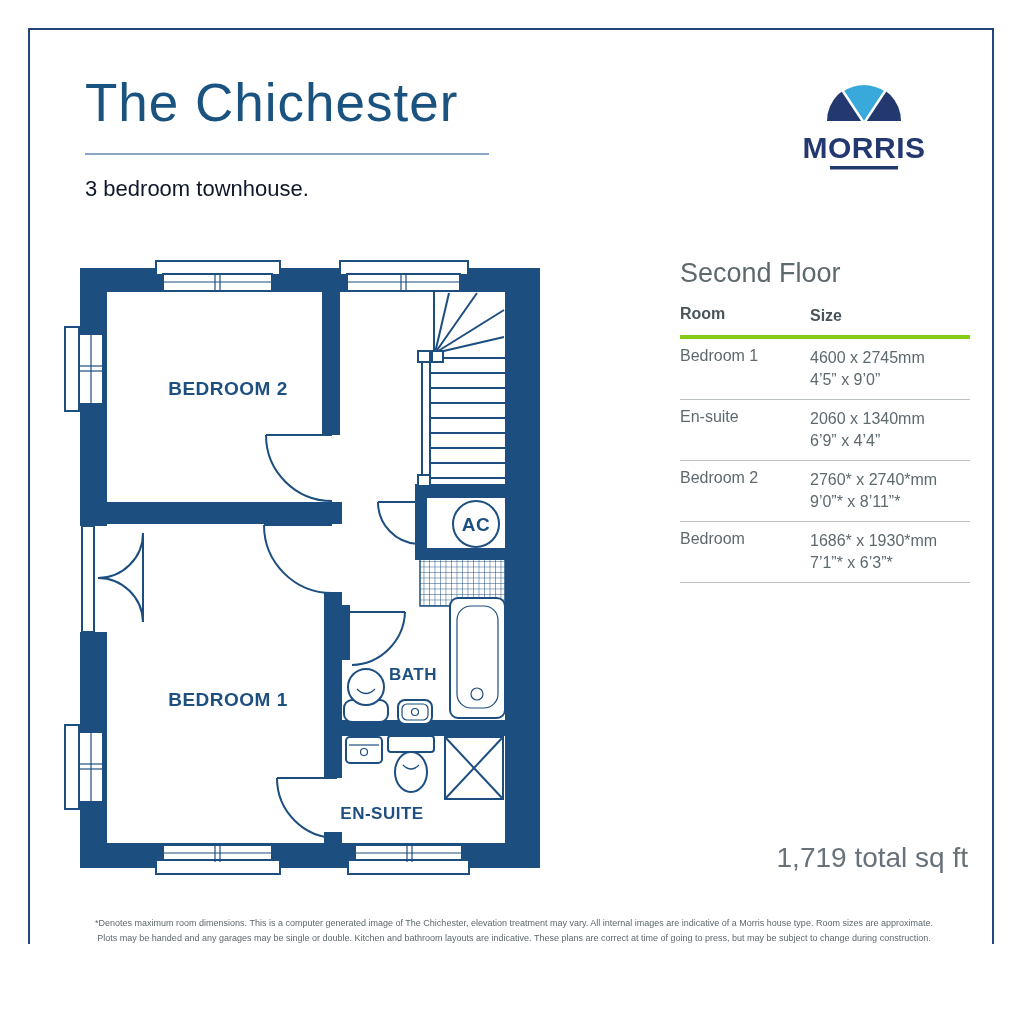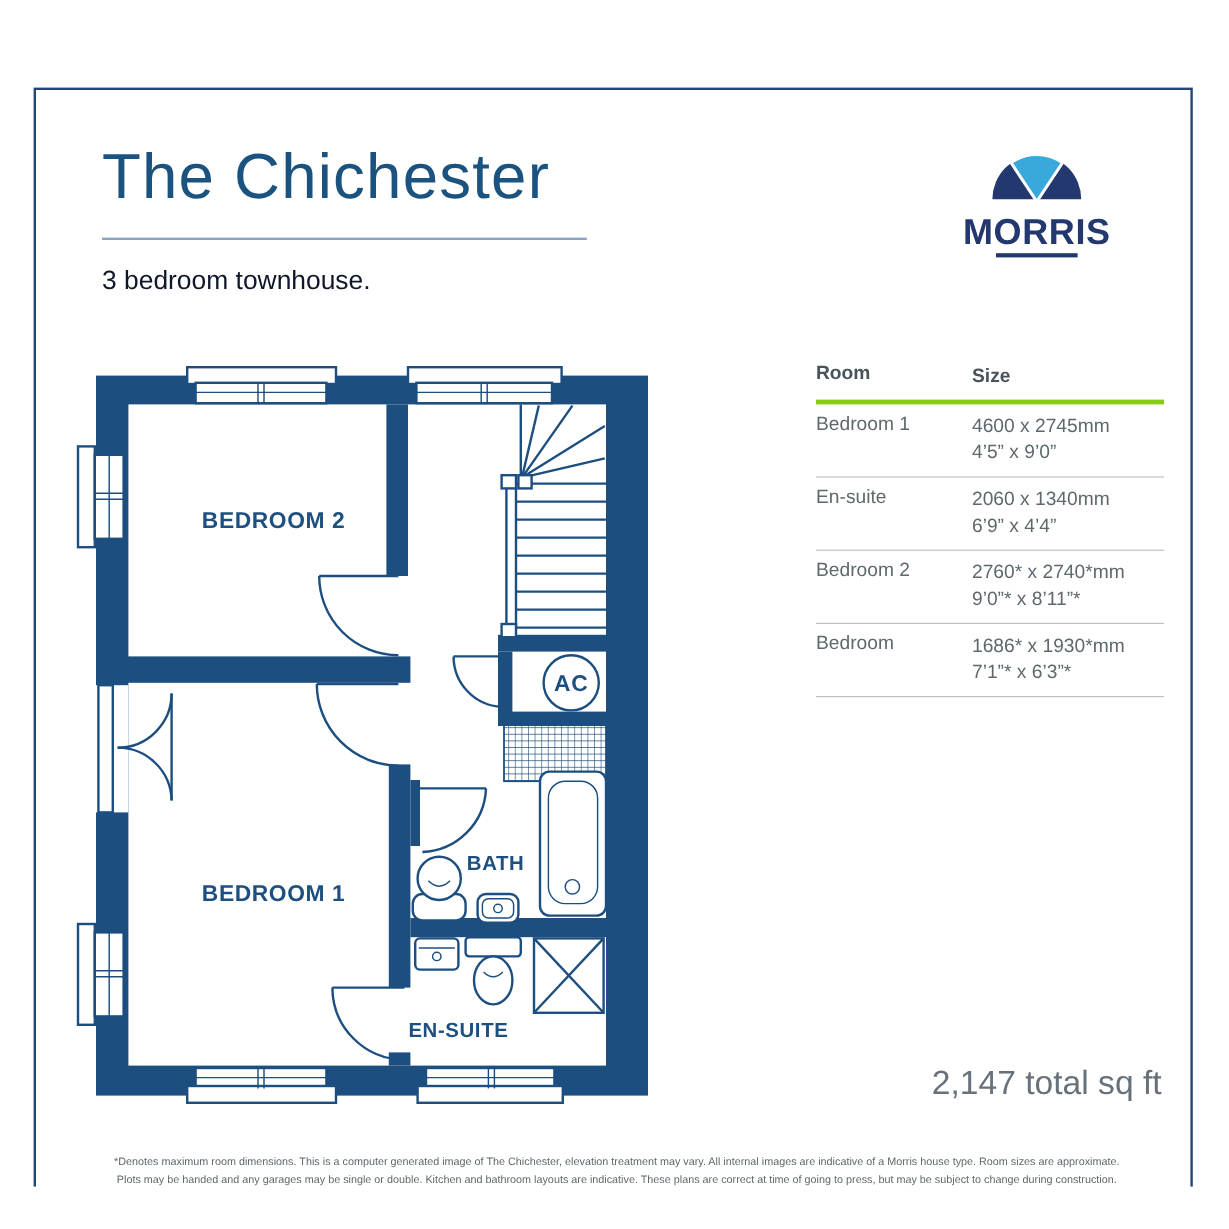--- a/index.html
+++ b/index.html
@@ -1,16 +1,16 @@
 <!DOCTYPE html>
 <html><head>
 <meta charset="utf-8">
 <style>
   html,body{margin:0;padding:0;background:#fff;}
-  #page{position:relative;width:1024px;height:944px;background:#fff;font-family:"Liberation Sans",sans-serif;overflow:hidden;margin-top:45px;}
+  #page{position:relative;width:1024px;height:944px;background:#fff;font-family:"Liberation Sans",sans-serif;overflow:hidden;}
   #frame{position:absolute;left:28px;top:28px;width:966px;height:966px;border:2px solid #23457a;box-sizing:border-box;}
   
   #title{position:absolute;left:85px;top:74px;font-size:53px;line-height:1.1;font-weight:400;color:#1a537f;letter-spacing:1px;}
   #title-rule{position:absolute;left:85px;top:153px;width:404px;height:2px;background:#8ba6c3;}
   #subtitle{position:absolute;left:85px;top:176px;font-size:22px;color:#0f172a;}
   #logo{position:absolute;left:784px;top:76px;}
   
   #floor-panel{position:absolute;left:680px;top:258px;width:290px;color:#5e696e;}
   #floor-heading{font-size:27px;font-weight:400;color:#5e696e;margin:0 0 16px 0;}
   .tbl-head{display:flex;font-size:16px;font-weight:bold;color:#49545a;padding-bottom:8px;border-bottom:4px solid #84cc16;}
@@ -209,20 +209,21 @@
       <text class="plan-label" x="476" y="531" font-size="19" text-anchor="middle">AC</text>
     </g>
 
     <text class="plan-label" x="228" y="395" font-size="19" text-anchor="middle">BEDROOM 2</text>
     <text class="plan-label" x="228" y="706" font-size="19" text-anchor="middle">BEDROOM 1</text>
     <text class="plan-label" x="413" y="680" font-size="17" text-anchor="middle">BATH</text>
     <text class="plan-label" x="382" y="819" font-size="17" text-anchor="middle">EN-SUITE</text>
   </svg>
 
   <div id="floor-panel">
+    <h2 id="floor-heading">Second Floor</h2>
     <div class="tbl-head">
       <div class="col-room">Room</div>
       <div class="col-size">Size</div>
     </div>
     <div class="tbl-row">
       <div class="col-room">Bedroom 1</div>
       <div class="col-size">
         <div>4600 x 2745mm</div>
         <div>4’5” x 9’0”</div>
       </div>
@@ -243,16 +244,16 @@
     </div>
     <div class="tbl-row">
       <div class="col-room">Bedroom</div>
       <div class="col-size">
         <div>1686* x 1930*mm</div>
         <div>7’1”* x 6’3”*</div>
       </div>
     </div>
   </div>
 
-  <div id="total-area">2,147 total sq ft</div>
+  <div id="total-area">1,719 total sq ft</div>
 
   <div id="disclaimer">*Denotes maximum room dimensions. This is a computer generated image of The Chichester, elevation treatment may vary. All internal images are indicative of a Morris house type. Room sizes are approximate. Plots may be handed and any garages may be single or double. Kitchen and bathroom layouts are indicative. These plans are correct at time of going to press, but may be subject to change during construction. Please ensure that you check for specific plot details.</div>
 </div>
 
 </body></html>

